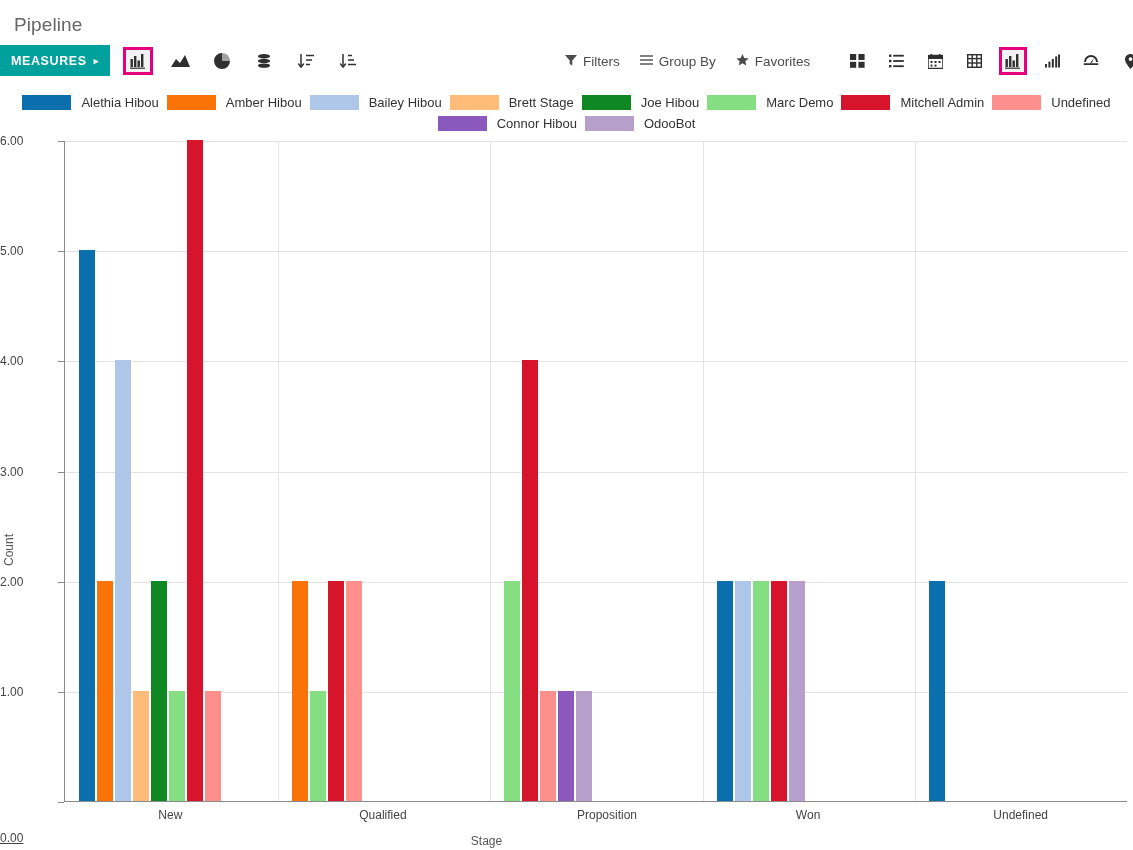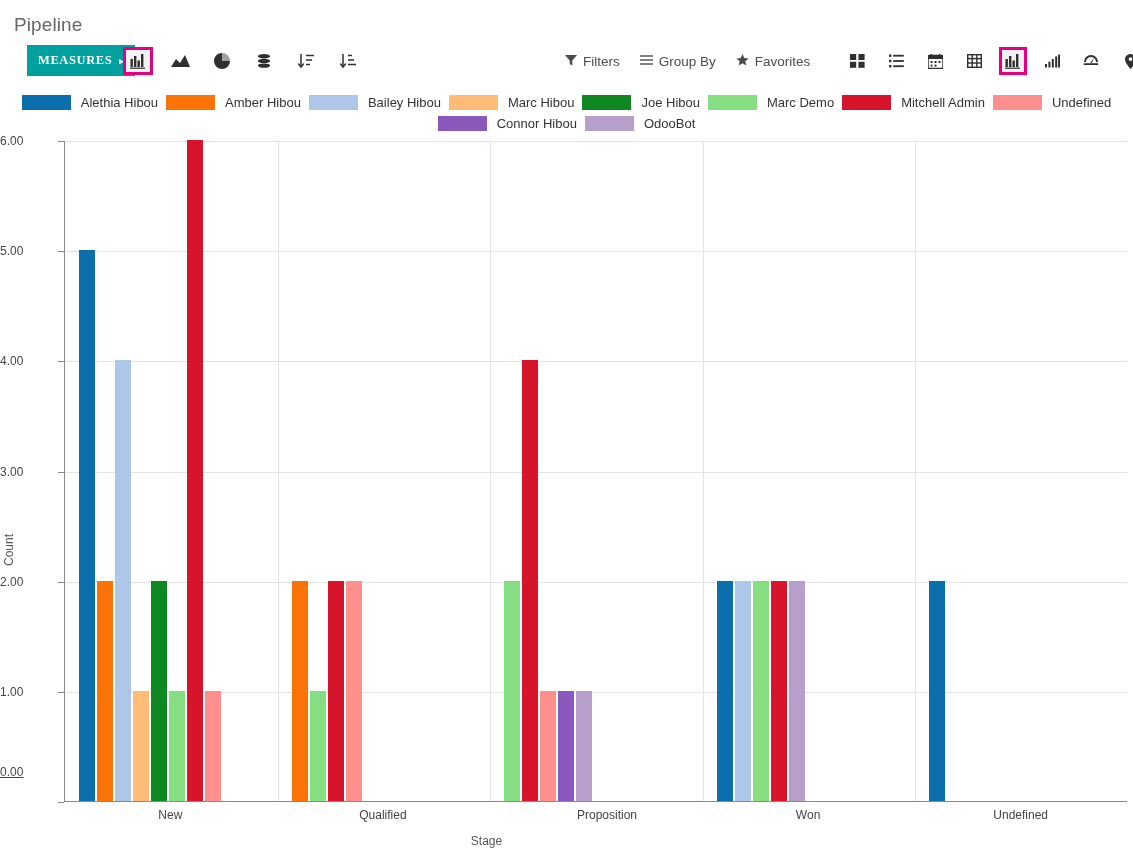--- a/index.html
+++ b/index.html
@@ -28,26 +28,26 @@
     font-size: 13.5px; color: #444; font-family: "Liberation Sans", sans-serif;
     padding: 0 0 3px 0;
   }
   .search-input::placeholder { color: #b5b5b5; }
   .search-icon { color: #333; font-size: 16px; line-height: 1; padding-bottom: 3px; }
 
   
   .cp-bottom { position: absolute; top: 44px; left: 0; width: 1133px; height: 34px; }
 
   .measures-btn {
-    position: absolute; left: 27px; top: 1px;
+    position: absolute; left: 0; top: 1px;
     background: #00A09D; color: #fff; border: 0;
     font-size: 12.5px; font-weight: bold; letter-spacing: .6px;
     padding: 0 11px; height: 31px; cursor: pointer;
     display: flex; align-items: center; gap: 7px;
-    font-family: Liberation Serif, serif;
+    font-family: Liberation Sans, sans-serif;
   }
   .measures-btn .caret { font-size: 9px; }
 
   .gicons { position: absolute; left: 123px; top: 0; display: flex; align-items: center; gap: 12px; height: 34px; }
   .gicon {
     width: 30px; height: 28px; display: flex; align-items: center; justify-content: center;
     color: #3d3d3d; cursor: pointer; background: transparent;
   }
   .gicon.active { border: 3px solid #e6007e; background: #f2f2f2; }
 
@@ -284,21 +284,21 @@
       <div class="lg-item">
         <span class="lg-swatch" style="background: rgb(249, 115, 6);"></span>
         <span class="lg-label">Amber Hibou</span>
       </div>
       <div class="lg-item">
         <span class="lg-swatch" style="background: rgb(174, 199, 232);"></span>
         <span class="lg-label">Bailey Hibou</span>
       </div>
       <div class="lg-item">
         <span class="lg-swatch" style="background: rgb(255, 187, 120);"></span>
-        <span class="lg-label">Marc Hibou</span>
+        <span class="lg-label">Brett Stage</span>
       </div>
       <div class="lg-item">
         <span class="lg-swatch" style="background: rgb(15, 135, 34);"></span>
         <span class="lg-label">Joe Hibou</span>
       </div>
       <div class="lg-item">
         <span class="lg-swatch" style="background: rgb(133, 223, 130);"></span>
         <span class="lg-label">Marc Demo</span>
       </div>
       <div class="lg-item">
@@ -361,21 +361,21 @@
           <div class="bar" title="Marc Demo: 2" style="background: rgb(133, 223, 130); width: 16px; height: 220.333px;"></div>
           <div class="bar" title="Mitchell Admin: 2" style="background: rgb(214, 20, 44); width: 16px; height: 220.333px;"></div>
           <div class="bar" title="OdooBot: 2" style="background: rgb(183, 159, 204); width: 16px; height: 220.333px;"></div>
         </div>
         <div class="vsep" style="left: 850.4px;"></div>
         <div class="group" style="left: 864.4px;">
           <div class="bar" title="Alethia Hibou: 2" style="background: rgb(11, 111, 174); width: 16px; height: 220.333px;"></div>
         </div>
       </div>
     <div class="axis-layer">
-        <div class="ytick" style="top: 636px; text-decoration: underline;">0.00</div>
+        <div class="ytick" style="top: 702px; text-decoration: underline;">0.00</div>
         <div class="ytickmark" style="top: 666px;"></div>
         <div class="ytick" style="top: 555.833px;">1.00</div>
         <div class="ytickmark" style="top: 555.833px;"></div>
         <div class="ytick" style="top: 445.667px;">2.00</div>
         <div class="ytickmark" style="top: 445.667px;"></div>
         <div class="ytick" style="top: 335.5px;">3.00</div>
         <div class="ytickmark" style="top: 335.5px;"></div>
         <div class="ytick" style="top: 225.333px;">4.00</div>
         <div class="ytickmark" style="top: 225.333px;"></div>
         <div class="ytick" style="top: 115.167px;">5.00</div>

